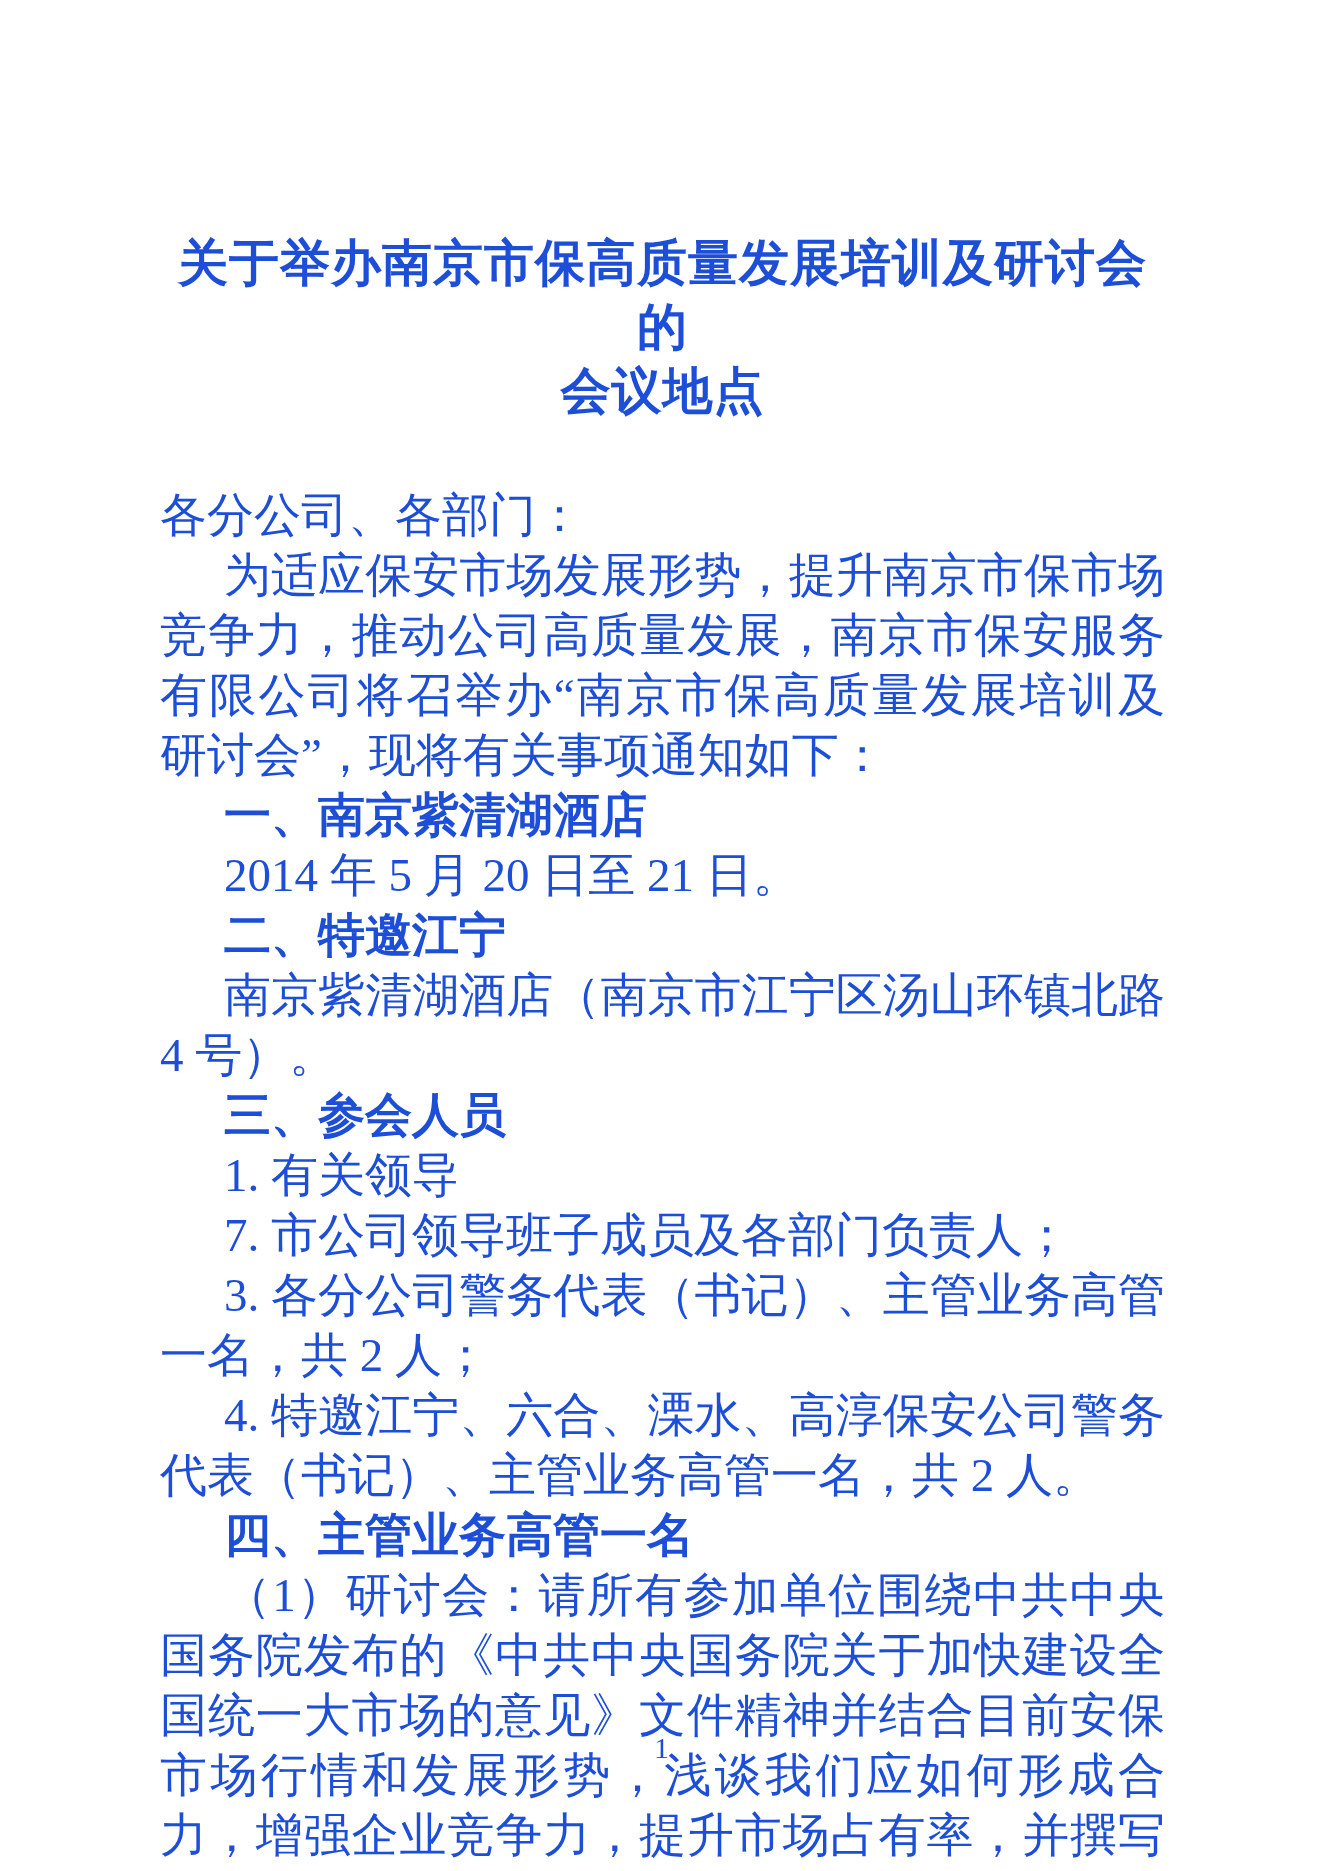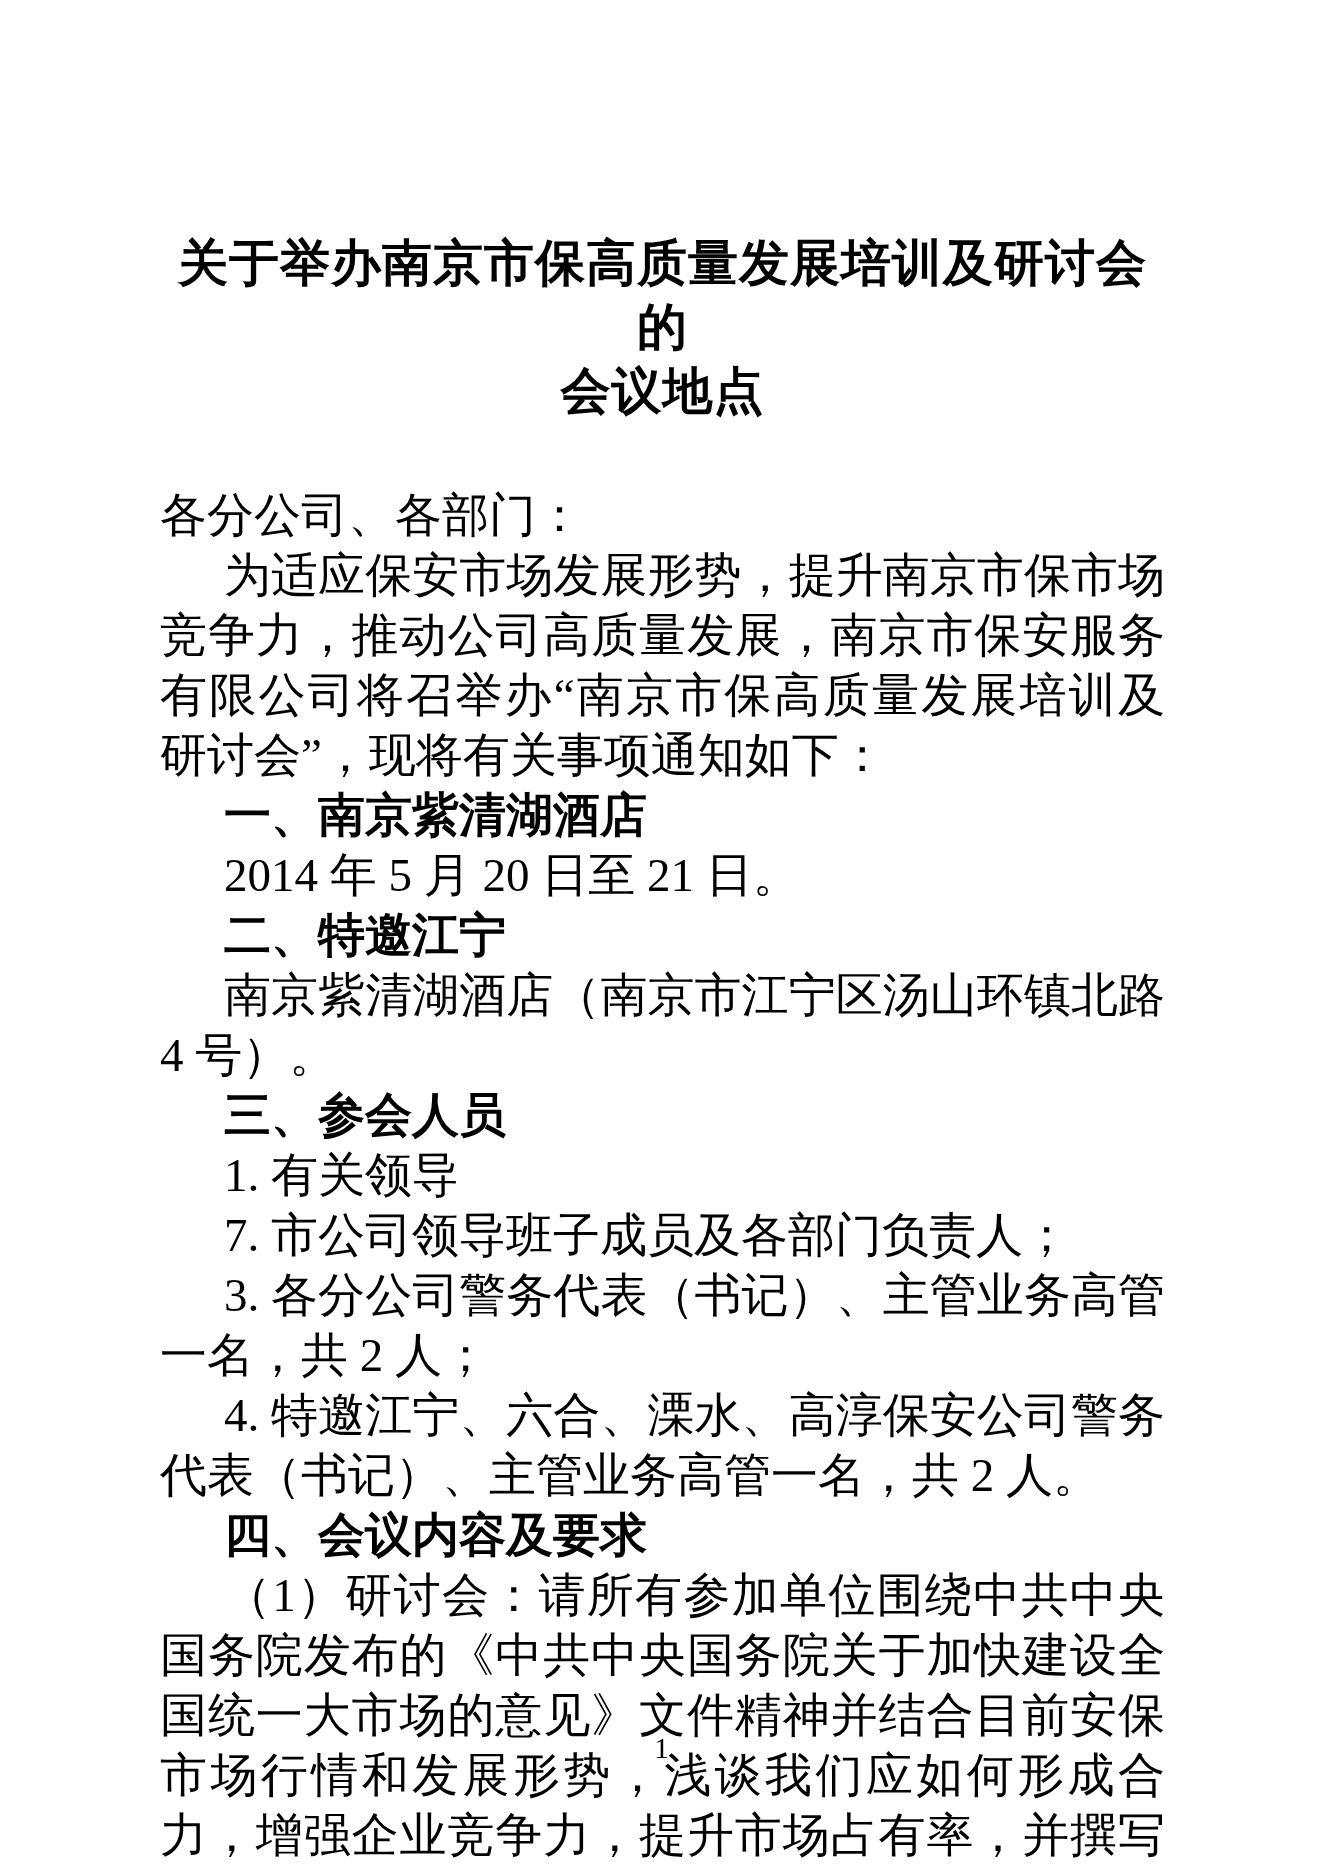--- a/index.html
+++ b/index.html
@@ -5,21 +5,21 @@
   html, body {
     margin: 0;
     padding: 0;
     background: #ffffff;
   }
   .page {
     position: relative;
     width: 1323px;
     height: 1871px;
     background: #ffffff;
-    color: #000000;
+    color: #1d4ed8;
     font-family: "Liberation Serif", "DejaVu Serif", serif;
     overflow: hidden;
   }
   .content {
     position: absolute;
     left: 160px;
     top: 0;
     width: 1005px;
   }
   .doc-title {
@@ -76,20 +76,20 @@
 
       <p class="heading">二、特邀江宁</p>
       <p class="indent">南京紫清湖酒店（南京市江宁区汤山环镇北路 4 号）。</p>
 
       <p class="heading">三、参会人员</p>
       <p class="indent">1. 有关领导</p>
       <p class="indent">7. 市公司领导班子成员及各部门负责人；</p>
       <p class="indent">3. 各分公司警务代表（书记）、主管业务高管一名，共 2 人；</p>
       <p class="indent">4. 特邀江宁、六合、溧水、高淳保安公司警务代表（书记）、主管业务高管一名，共 2 人。</p>
 
-      <p class="heading">四、会议内容及要求</p>
+      <p class="heading">四、主管业务高管一名</p>
       <p class="indent">（1）研讨会：请所有参加单位围绕中共中央国务院发布的《中共中央国务院关于加快建设全国统一大市场的意见》文件精神并结合目前安保市场行情和发展形势，浅谈我们应如何形成合力，增强企业竞争力，提升市场占有率，并撰写调研报告，于 5 月 3 日报市公司办公室。</p>
     </div>
 
   </div>
 
   <div class="page-number">1</div>
 </div>
 
 </body></html>

